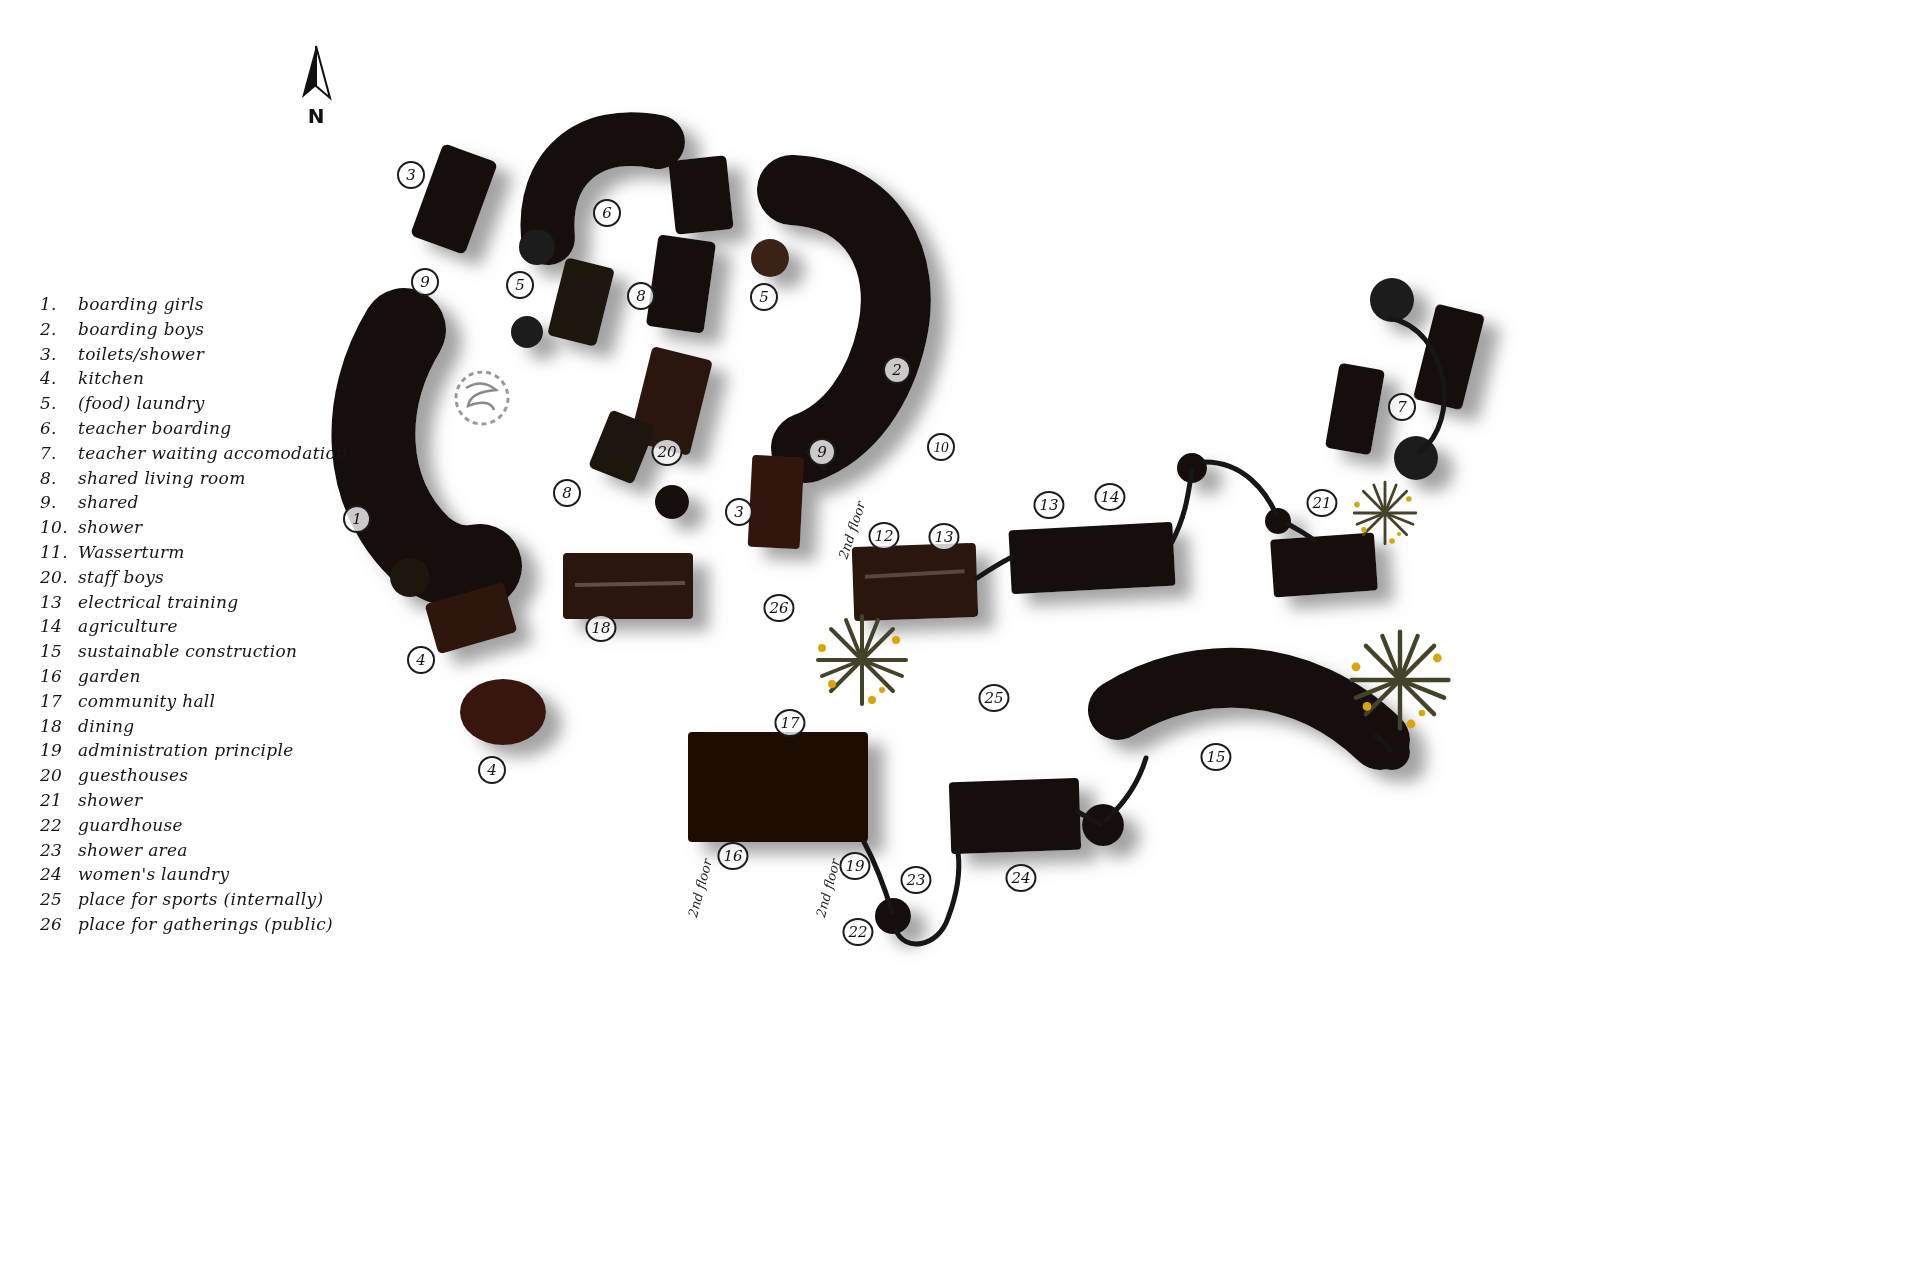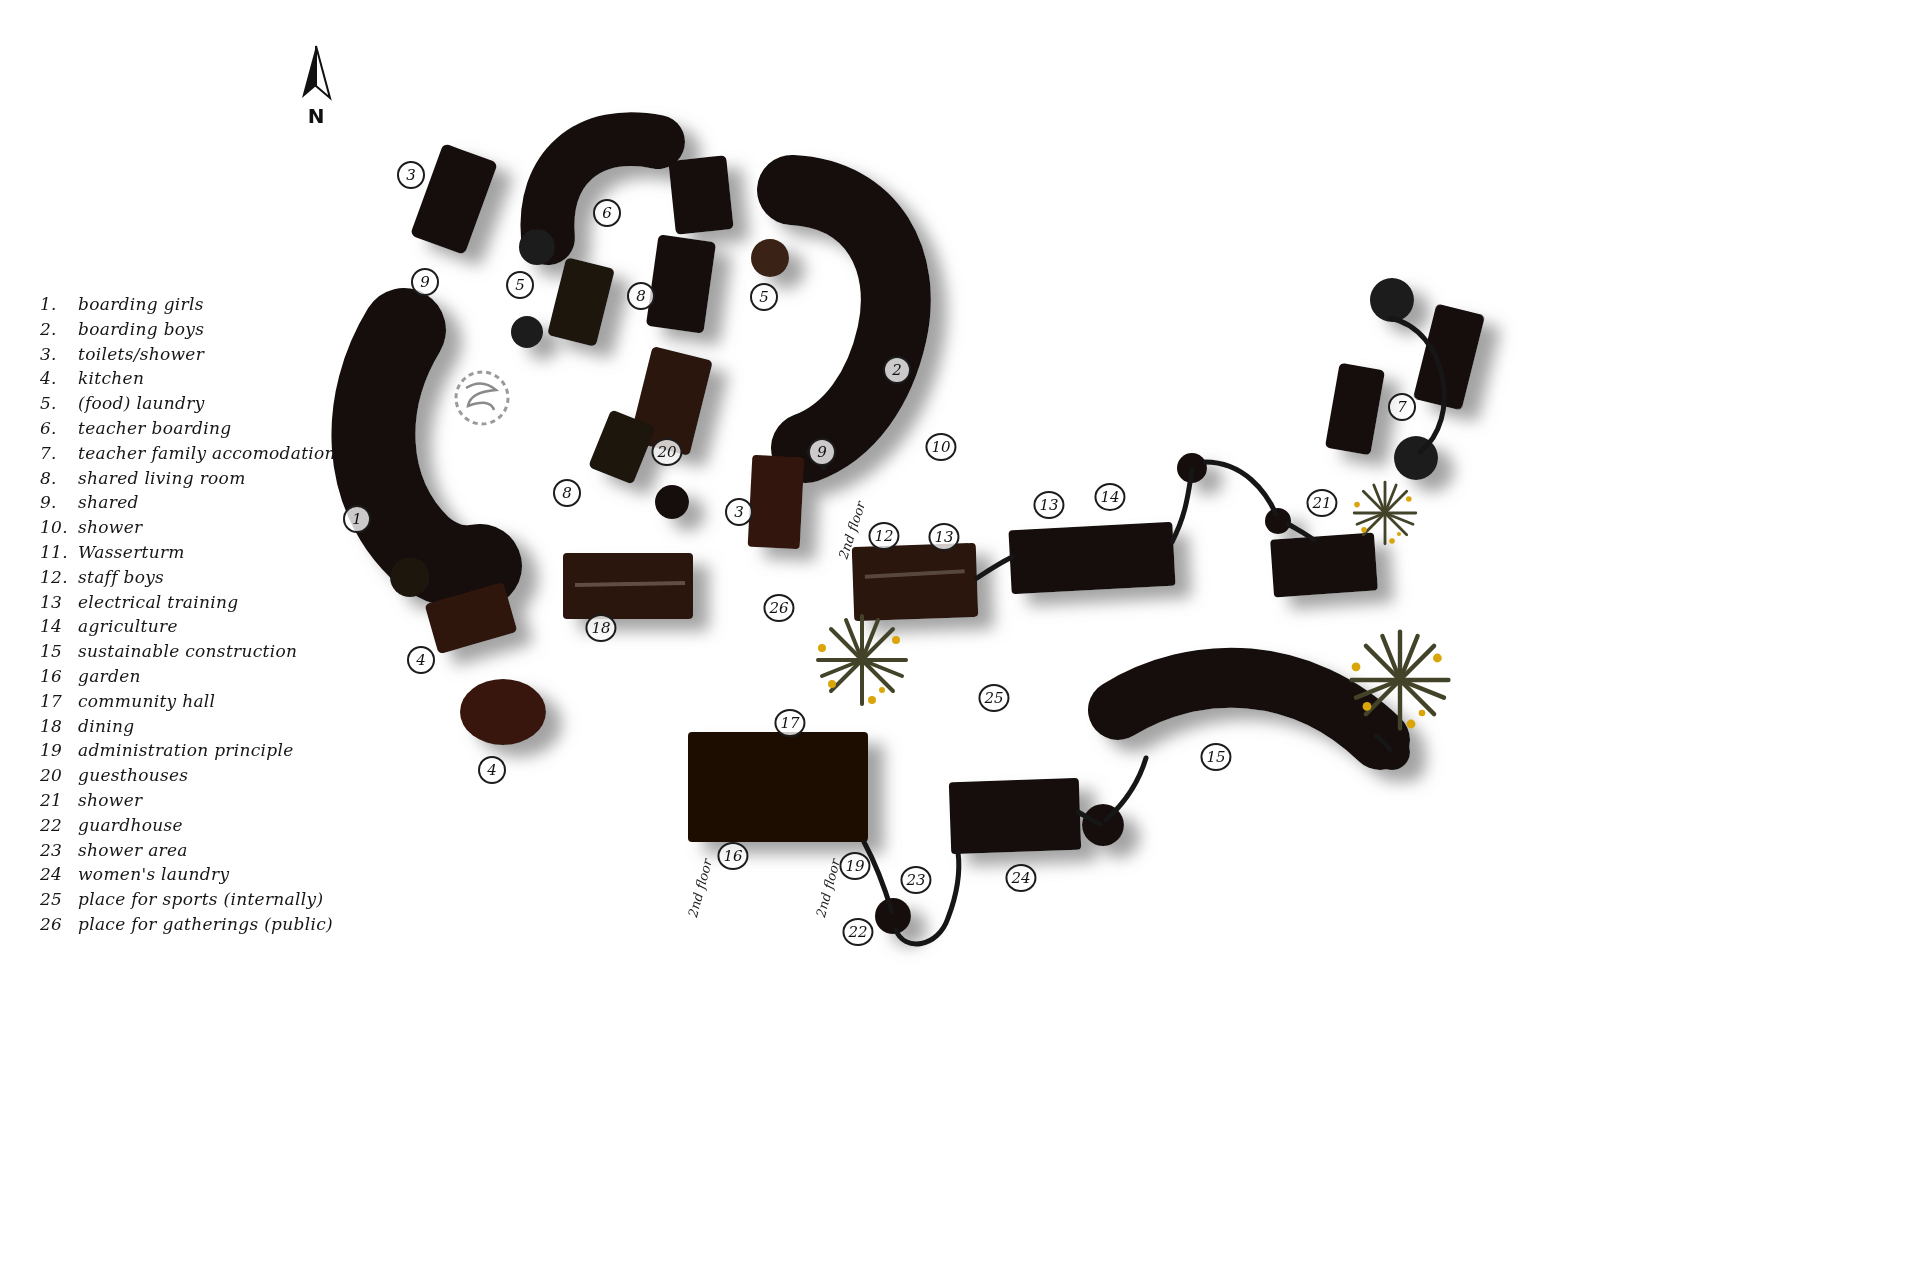--- a/index.html
+++ b/index.html
@@ -162,21 +162,21 @@
     <span class="legend-label">(food) laundry</span>
   </div>
 
   <div class="legend-item">
     <span class="legend-num">6.</span>
     <span class="legend-label">teacher boarding</span>
   </div>
 
   <div class="legend-item">
     <span class="legend-num">7.</span>
-    <span class="legend-label">teacher family accomodation</span>
+    <span class="legend-label">teacher waiting accomodation</span>
   </div>
 
   <div class="legend-item">
     <span class="legend-num">8.</span>
     <span class="legend-label">shared living room</span>
   </div>
 
   <div class="legend-item">
     <span class="legend-num">9.</span>
     <span class="legend-label">shared</span>
@@ -186,21 +186,21 @@
     <span class="legend-num">10.</span>
     <span class="legend-label">shower</span>
   </div>
 
   <div class="legend-item">
     <span class="legend-num">11.</span>
     <span class="legend-label">Wasserturm</span>
   </div>
 
   <div class="legend-item">
-    <span class="legend-num">12.</span>
+    <span class="legend-num">20.</span>
     <span class="legend-label">staff boys</span>
   </div>
 
   <div class="legend-item">
     <span class="legend-num">13</span>
     <span class="legend-label">electrical training</span>
   </div>
 
   <div class="legend-item">
     <span class="legend-num">14</span>
@@ -294,21 +294,21 @@
   </div>
 
   <div class="marker" style="left: 897px; top: 370px;">
     <span>2</span>
   </div>
 
   <div class="marker" style="left: 822px; top: 452px;">
     <span>9</span>
   </div>
 
-  <div class="marker" style="left: 941px; top: 447px;">
+  <div class="marker" style="left: 941px; top: 447px; font-family: Liberation Serif, serif;">
     <span>10</span>
   </div>
 
   <div class="marker" style="left: 667px; top: 452px;">
     <span>20</span>
   </div>
 
   <div class="marker" style="left: 567px; top: 493px;">
     <span>8</span>
   </div>

